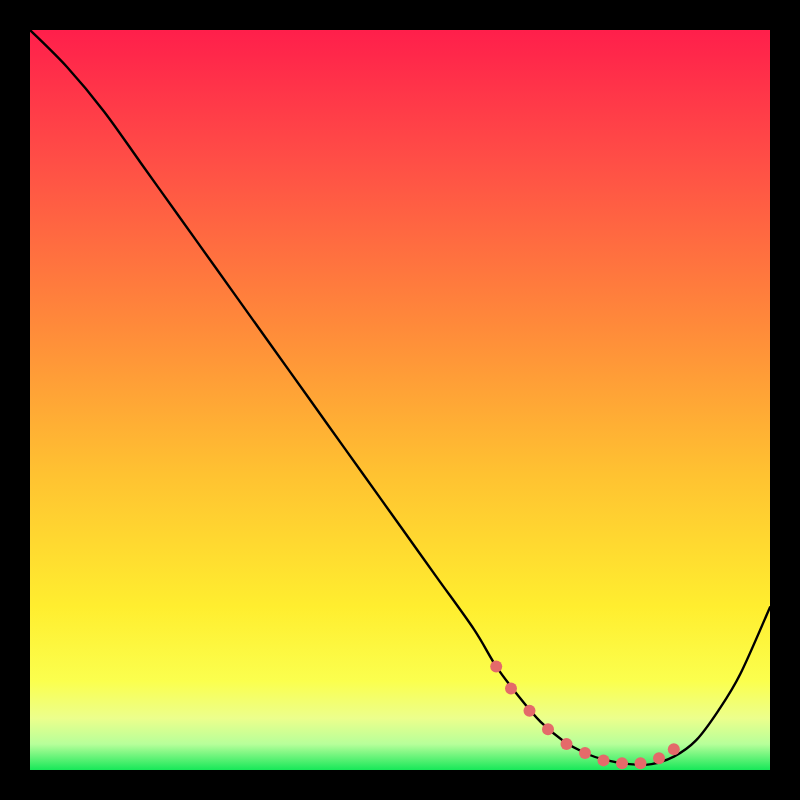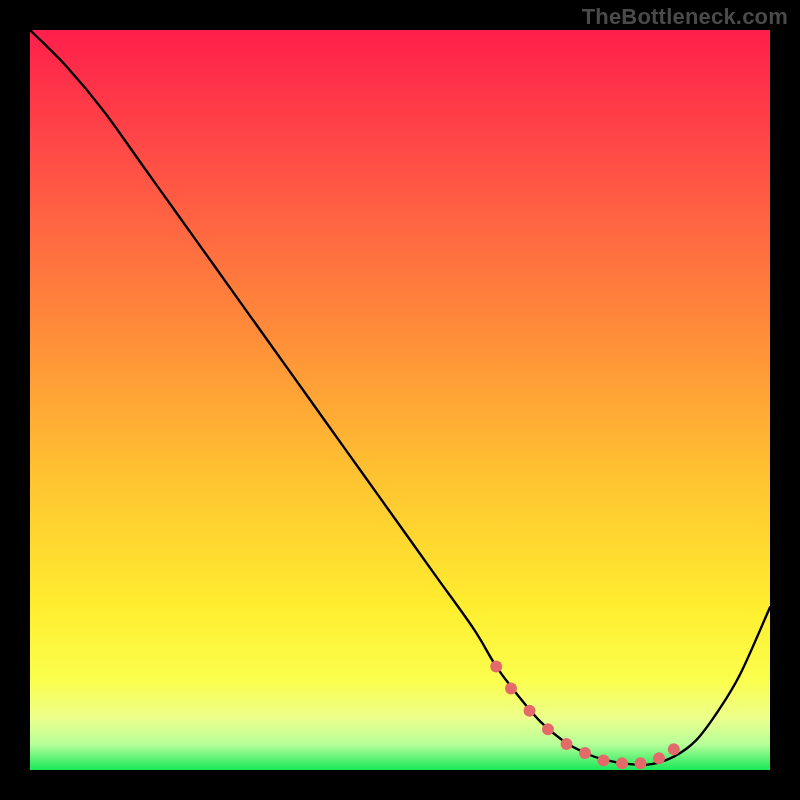--- a/index.html
+++ b/index.html
@@ -37,21 +37,20 @@
   svg {
     display: block;
     width: 740px;
     height: 740px;
   }
 </style>
 </head>
 <body>
 
 <div class="frame">
-  <div class="watermark">TheBottleneck.com</div>
 
   <div class="plot-wrap">
     <svg id="chart-svg" viewBox="0 0 740 740" preserveAspectRatio="none">
       <defs>
         <linearGradient id="bg-grad" x1="0" y1="0" x2="0" y2="1">
             <stop offset="0.00%" stop-color="#ff1f4b"></stop>
             <stop offset="18.00%" stop-color="#ff4f46"></stop>
             <stop offset="40.00%" stop-color="#ff8a3a"></stop>
             <stop offset="60.00%" stop-color="#ffc231"></stop>
             <stop offset="78.00%" stop-color="#ffee2f"></stop>

